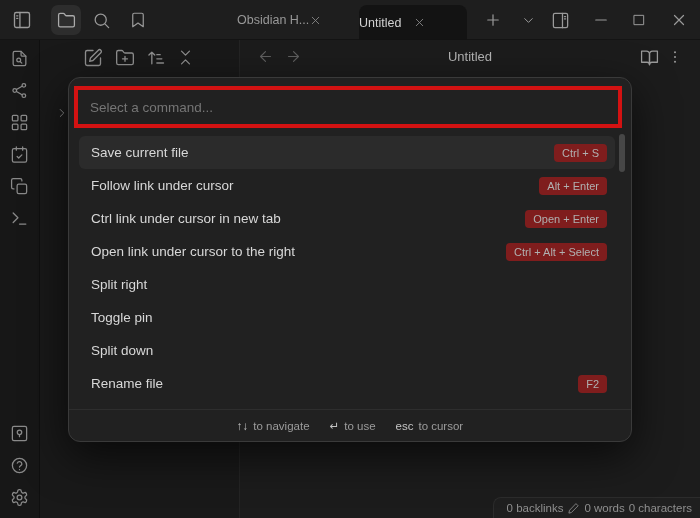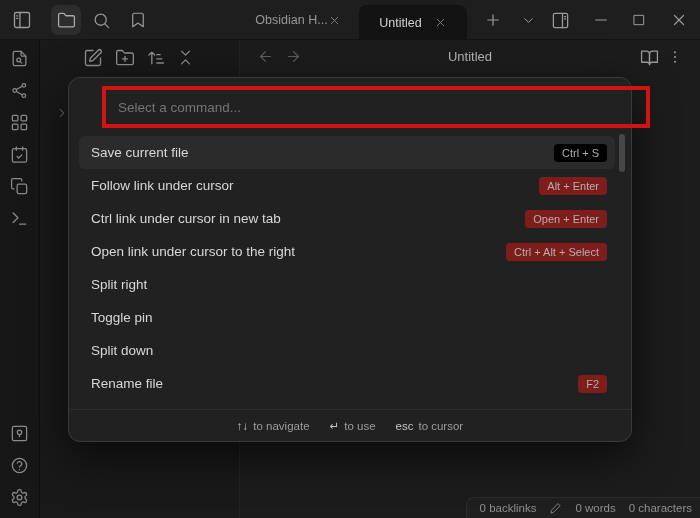--- a/index.html
+++ b/index.html
@@ -11,21 +11,21 @@
     box-shadow: inset -1px 0 0 #d9d9d9, inset 0 -1px 0 #d9d9d9;
   }
   svg { display:block; }
   .ic { color:#9a9a9a; }
   .ic svg { stroke:currentColor; fill:none; stroke-width:1.6; stroke-linecap:round; stroke-linejoin:round; }
 
   
   .titlebar { position:absolute; left:0; top:0; width:700px; height:40px; background:#1e1e1e; border-bottom:1px solid #141414; }
   .tb-abs { position:absolute; }
   .folder-btn { left:51px; top:5px; width:30px; height:30px; background:#2d2d2d; border-radius:7px; display:flex; align-items:center; justify-content:center; color:#ababab; }
-  .tab { position:absolute; top:0; height:40px; display:flex; align-items:center; justify-content:center; gap:0; font-size:12.5px; color:#989898; }
+  .tab { position:absolute; top:0; height:40px; display:flex; align-items:center; gap:0; font-size:12.5px; color:#989898; }
   .tab .close { color:#8a8a8a; }
   .tab-inactive { left:237px; width:122px; }
   .tab-active {
     left:359px; top:5px; height:35px; width:108px; background:#131313;
     border-radius:8px 8px 0 0; color:#d2d2d2;
   }
   .winctl { color:#9a9a9a; }
 
   
   .ribbon { position:absolute; left:0; top:40px; width:40px; height:478px; background:#171717; border-right:1px solid #0f0f0f; }
@@ -41,21 +41,21 @@
   
   .editor { position:absolute; left:240px; top:40px; width:460px; height:478px; background:#1c1c1c; }
   .ed-header { position:absolute; left:0; top:0; width:100%; height:32px; }
   .ed-title { position:absolute; left:0; top:9px; width:100%; text-align:center; font-size:13px; color:#b3b3b3; }
   .ed-header .nav { color:#5f5f5f; }
 
   
   .statusbar {
     position:absolute; right:0; bottom:0; height:21px; background:#1f1f1f;
     border-top:1px solid #2c2c2c; border-left:1px solid #2c2c2c; border-top-left-radius:8px;
-    display:flex; align-items:center; gap:13px; padding:0 8px 0 13px;
+    display:flex; align-items:center; gap:4px; padding:0 8px 0 13px;
     color:#8f8f8f; font-size:11.5px; white-space:nowrap;margin-top:15px;
   }
   .statusbar .ic { color:#8f8f8f; }
 
   
   .modal {
     position:absolute; left:68px; top:77px; width:564px; height:365px; z-index:10;
     background:#212121; border:1px solid #3a3a3a; border-radius:12px;
     box-shadow:0 14px 44px rgba(0,0,0,.65);
   }
@@ -71,21 +71,21 @@
   .results { position:absolute; left:0; top:58px; width:100%; height:275px; overflow:hidden; }
   .item {
     height:33px; display:flex; align-items:center; justify-content:space-between;
     padding:0 24px 0 22px; color:#d8d8d8; font-size:13.5px;
   }
   .item.selected { background:#2b2b2b; margin:0 16px 0 10px; padding:0 8px 0 12px; border-radius:6px; }
   .shortcut {
     font-size:11px; color:#b0b0b0; background:#7f1d1d; border-radius:4px;
     padding:3px 8px; white-space:nowrap;
   }
-  .item.selected .shortcut { background:#000000; }
+  .item.selected .shortcut { background:#7f1d1d; }
   .scrollthumb { position:absolute; right:6px; top:56px; width:6px; height:38px; background:#474747; border-radius:3px; }
   .hints {
     position:absolute; left:0; bottom:0; width:100%; height:32px;
     border-top:1px solid #2e2e2e; display:flex; align-items:center; justify-content:center;
     gap:20px; font-size:11.5px; color:#9c9c9c;
   }
   .hint { display:flex; gap:5px; align-items:center; }
   .hint .k { color:#c4c4c4; }
 </style>
 </head>
@@ -309,21 +309,21 @@
     <span class="ic">
       <svg width="13" height="13" viewBox="0 0 24 24">
           <path d="M17 3.5 20.5 7 8 19.5l-4.5 1 1-4.5Z"></path>
         </svg>
     </span>
     <span>0 words</span>
     <span>0 characters</span>
   </div>
 
   <div class="modal">
-    <div class="annotation-box" style="border-color: rgb(211, 18, 18); margin-left: 28px;">
+    <div class="annotation-box" style="border-color: rgb(211, 18, 18);">
       <input class="prompt-input" type="text" placeholder="Select a command..." style="">
     </div>
 
     <div class="results">
       <div class="item selected" style="background: rgb(43, 43, 43); justify-content: space-between;">
           <span>Save current file</span>
           <span class="shortcut">Ctrl + S</span>
         </div>
         <div class="item">
           <span>Follow link under cursor</span>

